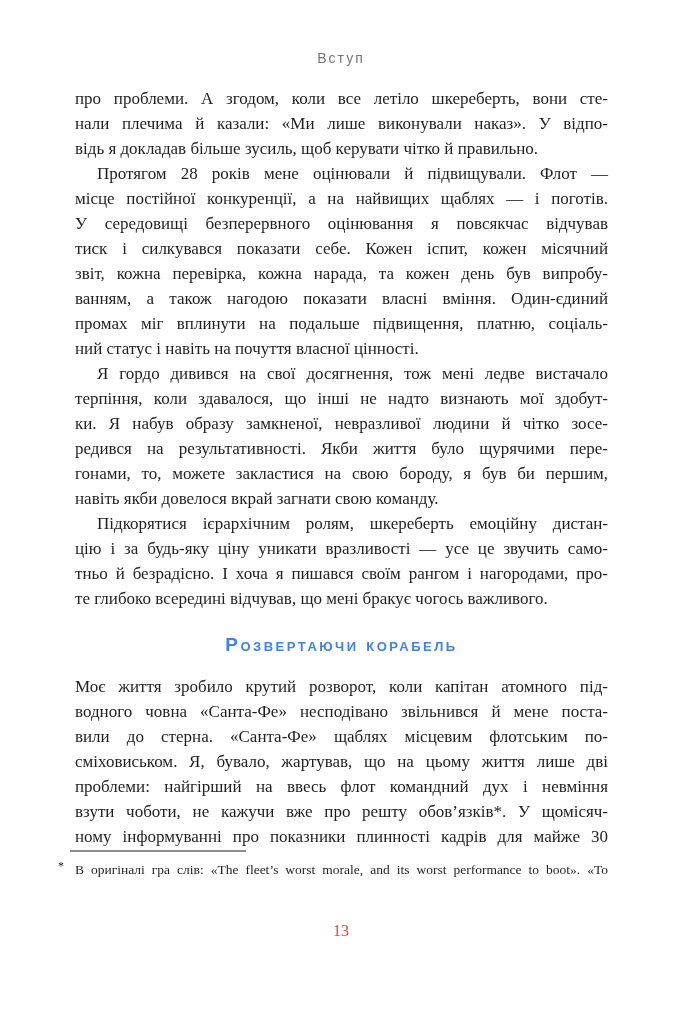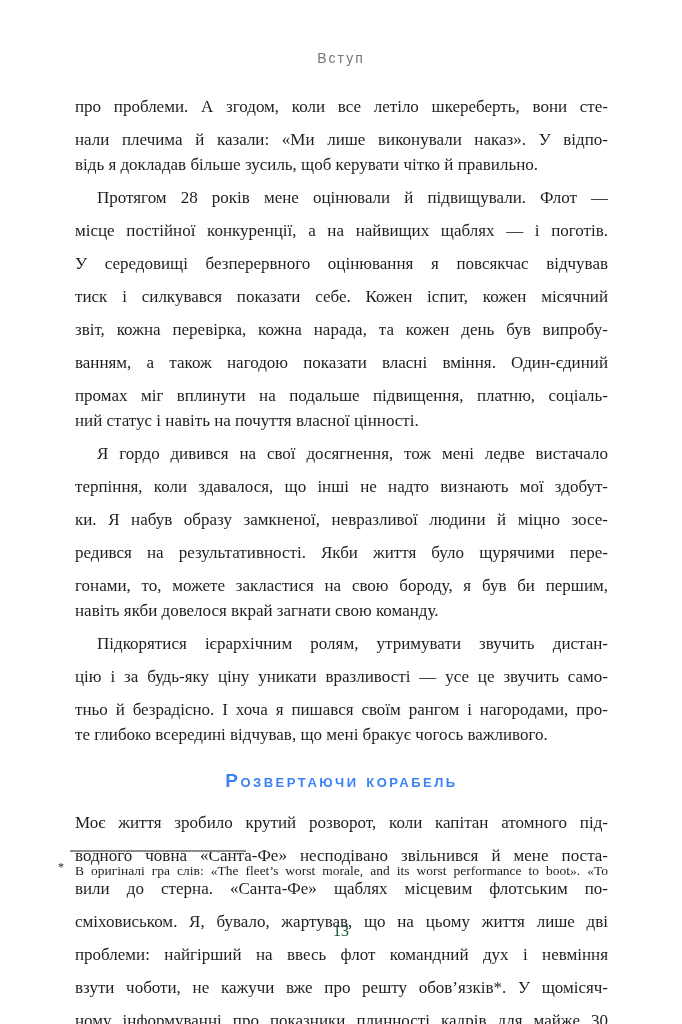--- a/index.html
+++ b/index.html
@@ -34,21 +34,21 @@
     width: 533px;
   }
   .paragraph { margin: 0; padding: 0; }
   .line {
     height: 25px;
     line-height: 25px;
     font-size: 17px;
     text-align: justify;
     white-space: nowrap;
   }
-  .line.jl { text-align-last: justify; margin-top: 8px; }
+  .line.jl { text-align-last: justify; }
   .line .it { }
   .paragraph.indent .line:first-child { text-indent: 22px; }
   .section-heading {
     height: 26px;
     line-height: 26px;
     margin: 21px 0 16px 0;
     text-align: center;
     font-family: "Liberation Sans", sans-serif;
     font-weight: bold;
     font-variant-caps: small-caps;
@@ -83,21 +83,21 @@
     height: 22px;
     line-height: 22px;
   }
   .page-number {
     position: absolute;
     top: 922px;
     left: 0;
     right: 0;
     text-align: center;
     font-size: 16px;
-    color: #14532d;
+    color: #ef4444;
   }
 </style>
 </head>
 <body>
 
 <div class="page">
 
   <div class="running-header">Вступ</div>
 
   <div class="text-col" id="text-col">
@@ -112,27 +112,27 @@
         <div class="line jl"><span>У середовищі безперервного оцінювання я повсякчас відчував</span></div>
         <div class="line jl"><span>тиск і силкувався показати себе. Кожен іспит, кожен місячний</span></div>
         <div class="line jl"><span>звіт, кожна перевірка, кожна нарада, та кожен </span><span class="it">день</span><span> був випробу-</span></div>
         <div class="line jl"><span>ванням, а також нагодою показати власні вміння. Один-єдиний</span></div>
         <div class="line jl"><span>промах міг вплинути на подальше підвищення, платню, соціаль-</span></div>
         <div class="line"><span>ний статус і навіть на почуття власної цінності.</span></div>
       </div>
       <div class="paragraph indent">
         <div class="line jl"><span>Я гордо дивився на свої досягнення, тож мені ледве вистачало</span></div>
         <div class="line jl"><span>терпіння, коли здавалося, що інші не надто визнають мої здобут-</span></div>
-        <div class="line jl"><span>ки. Я набув образу замкненої, невразливої людини й міцно зосе-</span></div>
+        <div class="line jl"><span>ки. Я набув образу замкненої, невразливої людини й чітко зосе-</span></div>
         <div class="line jl"><span>редився на результативності. Якби життя було щурячими пере-</span></div>
         <div class="line jl"><span>гонами, то, можете закластися на свою бороду, я був би першим,</span></div>
         <div class="line"><span>навіть якби довелося вкрай загнати свою команду.</span></div>
       </div>
       <div class="paragraph indent">
-        <div class="line jl"><span>Підкорятися ієрархічним ролям, утримувати звучить дистан-</span></div>
+        <div class="line jl"><span>Підкорятися ієрархічним ролям, шкереберть емоційну дистан-</span></div>
         <div class="line jl"><span>цію і за будь-яку ціну уникати вразливості — усе це звучить само-</span></div>
         <div class="line jl"><span>тньо й безрадісно. І хоча я пишався своїм рангом і нагородами, про-</span></div>
         <div class="line"><span>те глибоко всередині відчував, що мені бракує чогось важливого.</span></div>
       </div>
       <div class="section-heading">Розвертаючи корабель</div>
       <div class="paragraph">
         <div class="line jl"><span>Моє життя зробило крутий розворот, коли капітан атомного під-</span></div>
         <div class="line jl"><span>водного човна «Санта-Фе» несподівано звільнився й мене поста-</span></div>
         <div class="line jl"><span>вили до стерна. «Санта-Фе» щаблях місцевим флотським по-</span></div>
         <div class="line jl"><span>сміховиськом. Я, бувало, жартував, що на цьому життя лише дві</span></div>

